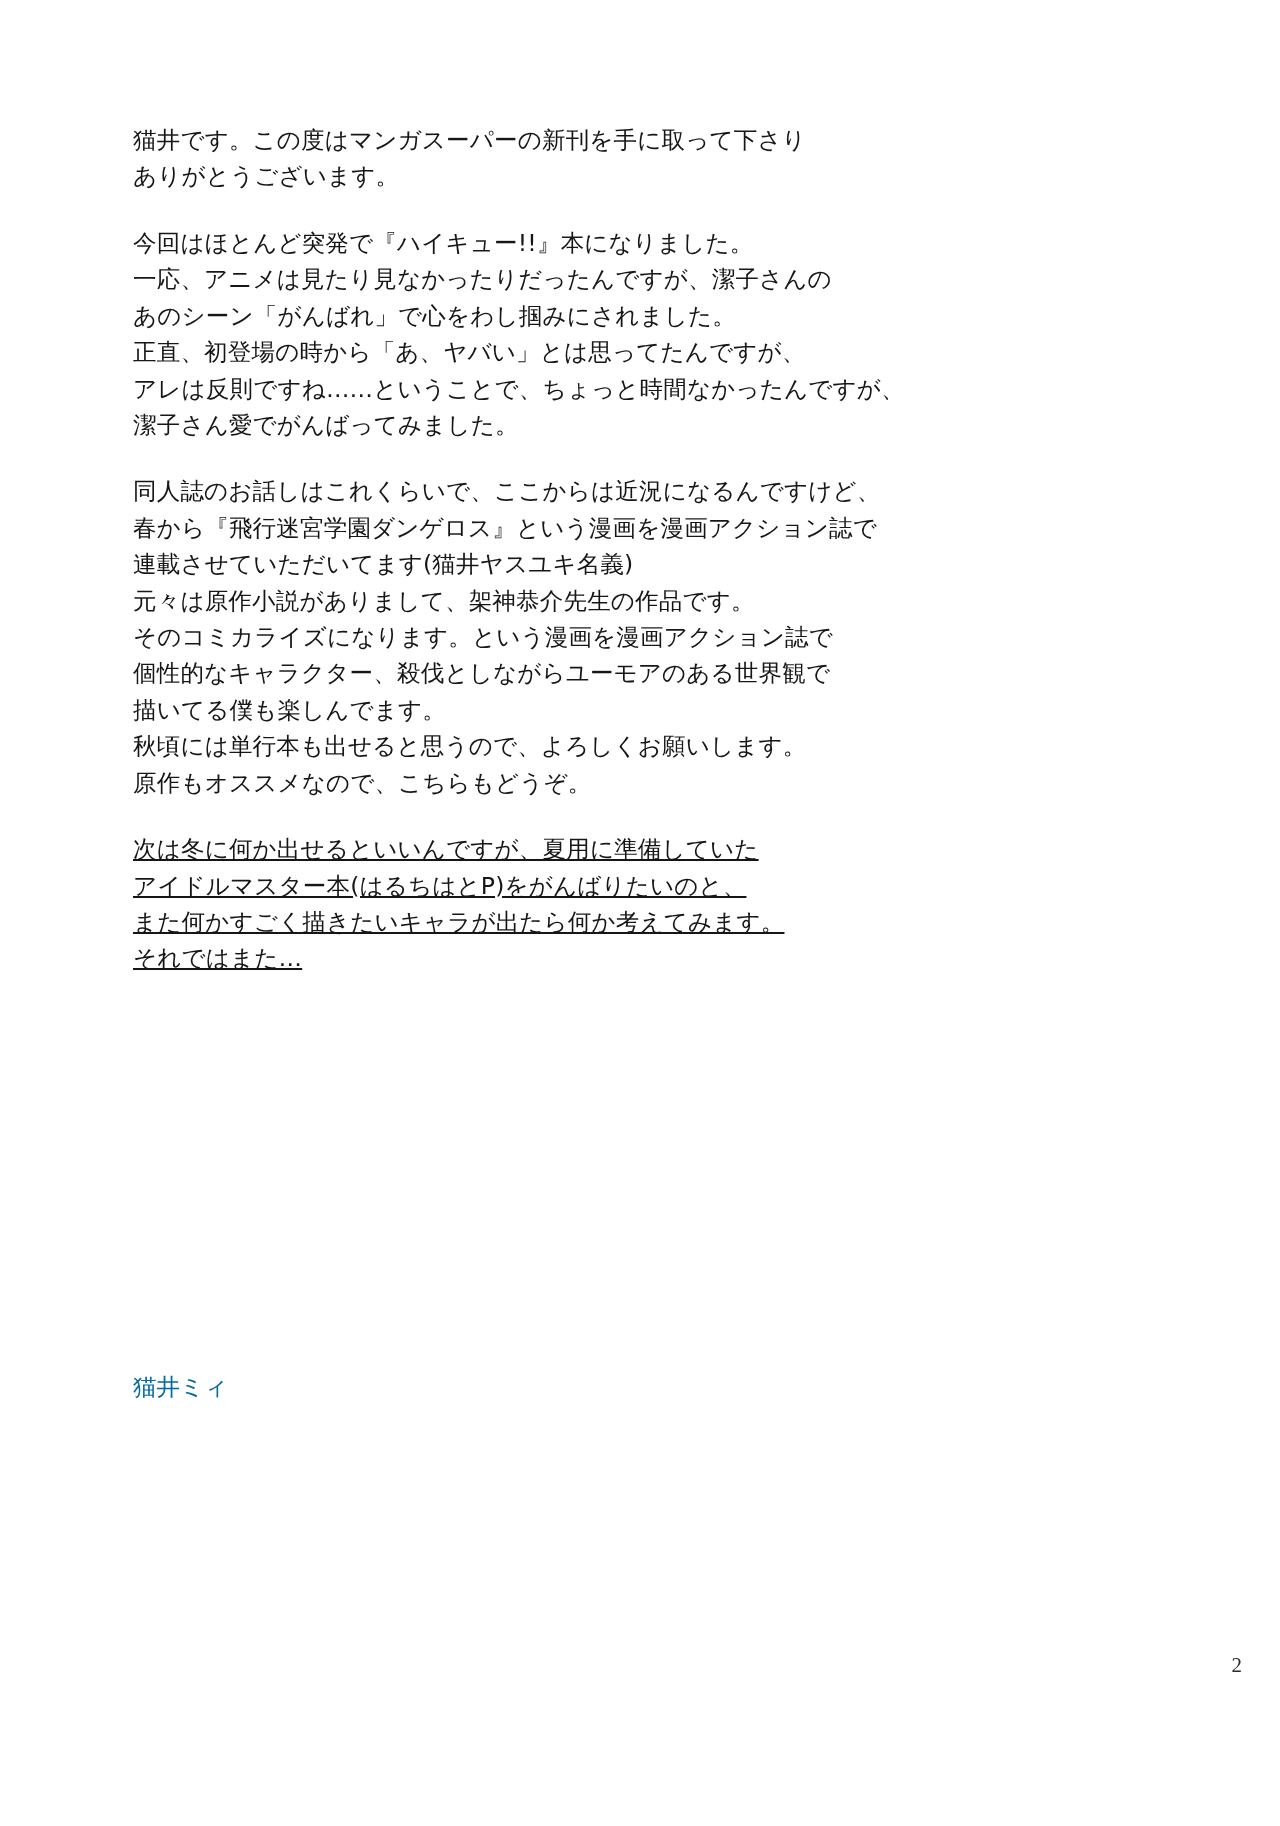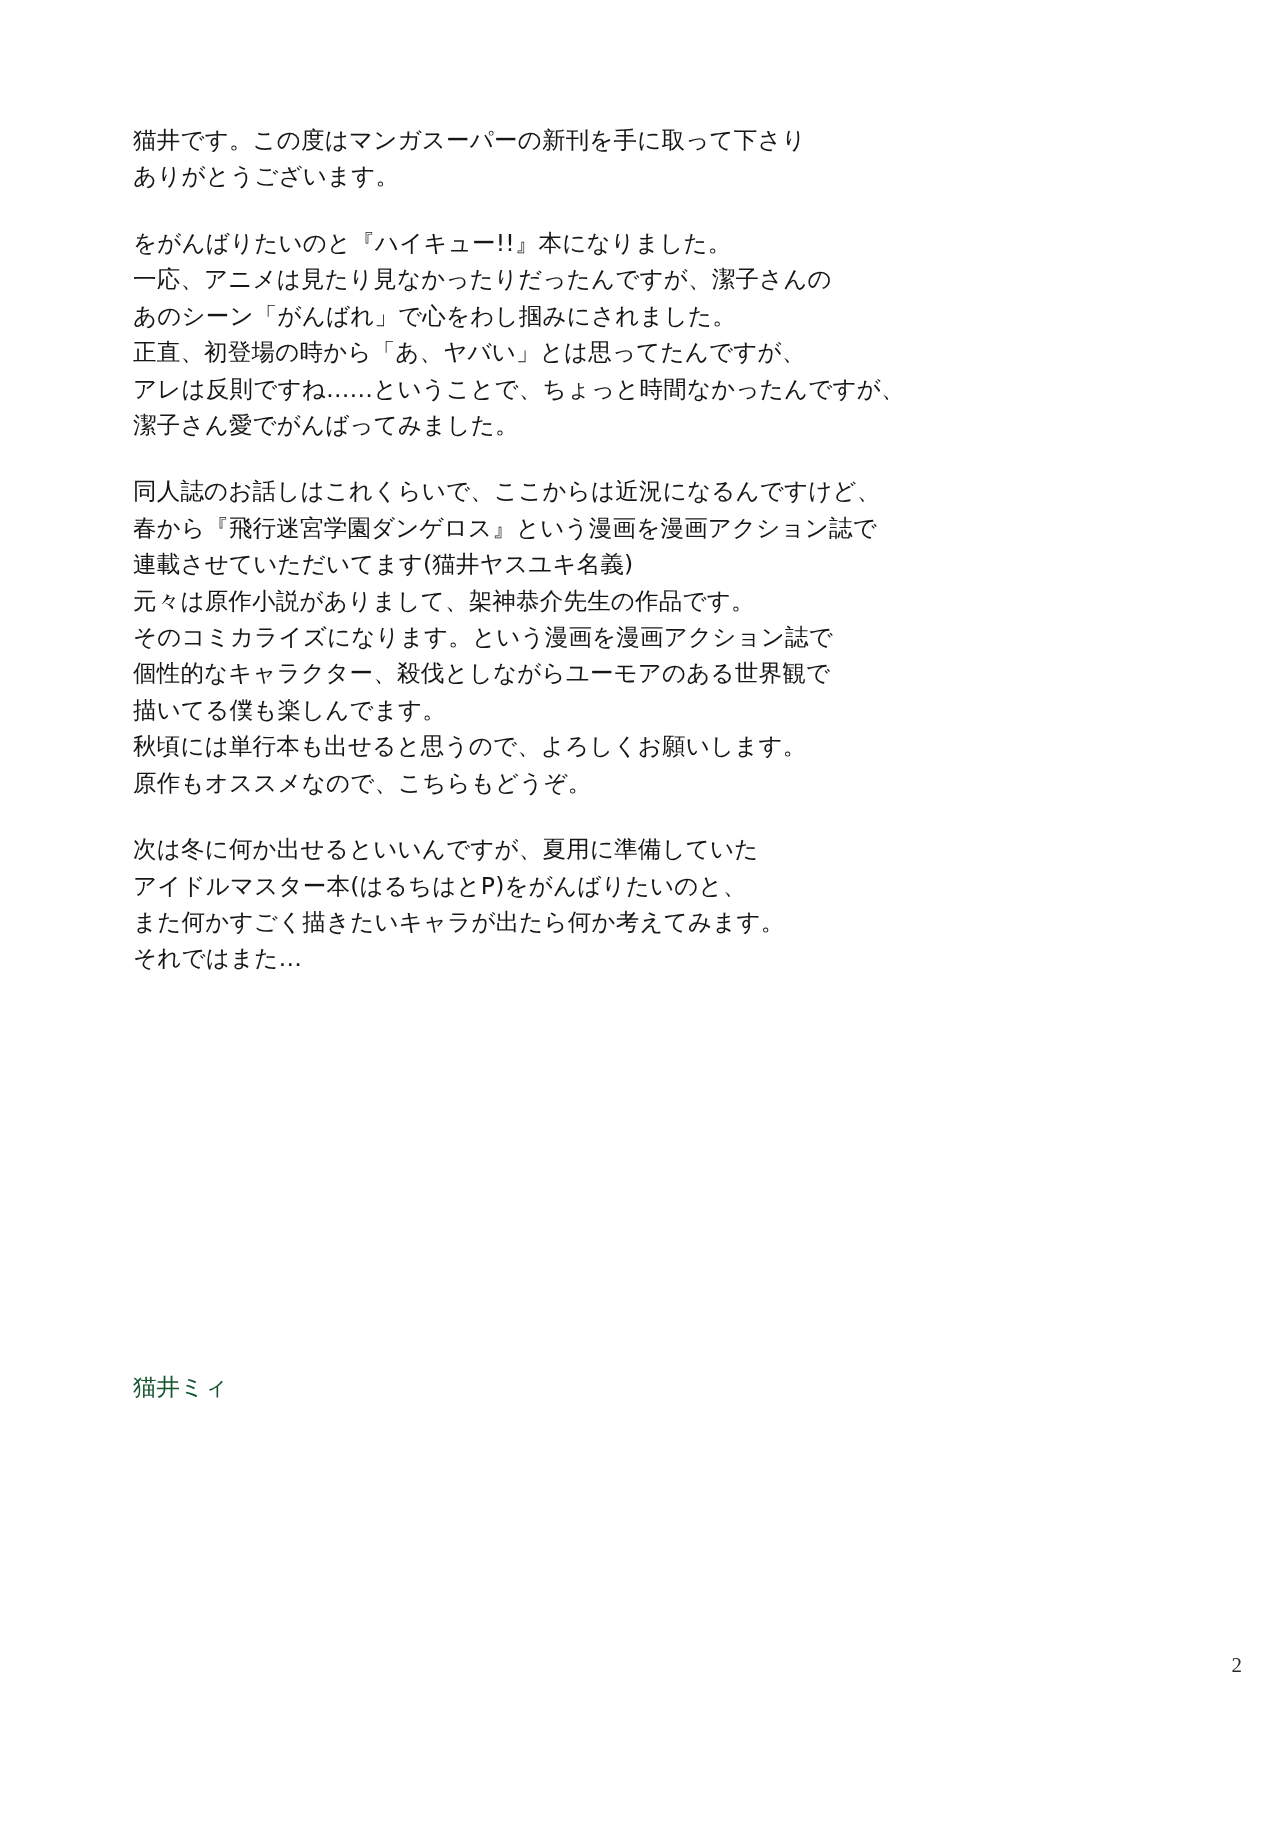--- a/index.html
+++ b/index.html
@@ -23,47 +23,47 @@
     width: 1000px;
   }
   .para {
     font-size: 23.5px;
     line-height: 1.55;
     letter-spacing: 0.2px;
     margin: 0 0 30px 0;
     white-space: pre-line;
     color: #161616;
   }
-  .para:last-child { margin-bottom: 17px; }
+  .para:last-child { margin-bottom: 17px; text-decoration: underline; }
   .signature {
     position: absolute;
     left: 133px;
     top: 1370px;
     font-size: 23.5px;
     line-height: 1.5;
-    color: #14532d;
+    color: #0369a1;
   }
   .page-number {
     position: absolute;
     right: 38px;
     bottom: 148px;
     font-size: 21px;
     color: #2b2b2b;
     font-family: "Liberation Serif", serif;
   }
 </style>
 </head>
 <body>
 
 <div class="page">
 
   <div class="afterword">
     <p class="para">猫井です。この度はマンガスーパーの新刊を手に取って下さり
 ありがとうございます。</p>
-    <p class="para">をがんばりたいのと『ハイキュー!!』本になりました。
+    <p class="para">今回はほとんど突発で『ハイキュー!!』本になりました。
 一応、アニメは見たり見なかったりだったんですが、潔子さんの
 あのシーン「がんばれ」で心をわし掴みにされました。
 正直、初登場の時から「あ、ヤバい」とは思ってたんですが、
 アレは反則ですね……ということで、ちょっと時間なかったんですが、
 潔子さん愛でがんばってみました。</p>
     <p class="para">同人誌のお話しはこれくらいで、ここからは近況になるんですけど、
 春から『飛行迷宮学園ダンゲロス』という漫画を漫画アクション誌で
 連載させていただいてます(猫井ヤスユキ名義)
 元々は原作小説がありまして、架神恭介先生の作品です。
 そのコミカライズになります。という漫画を漫画アクション誌で

